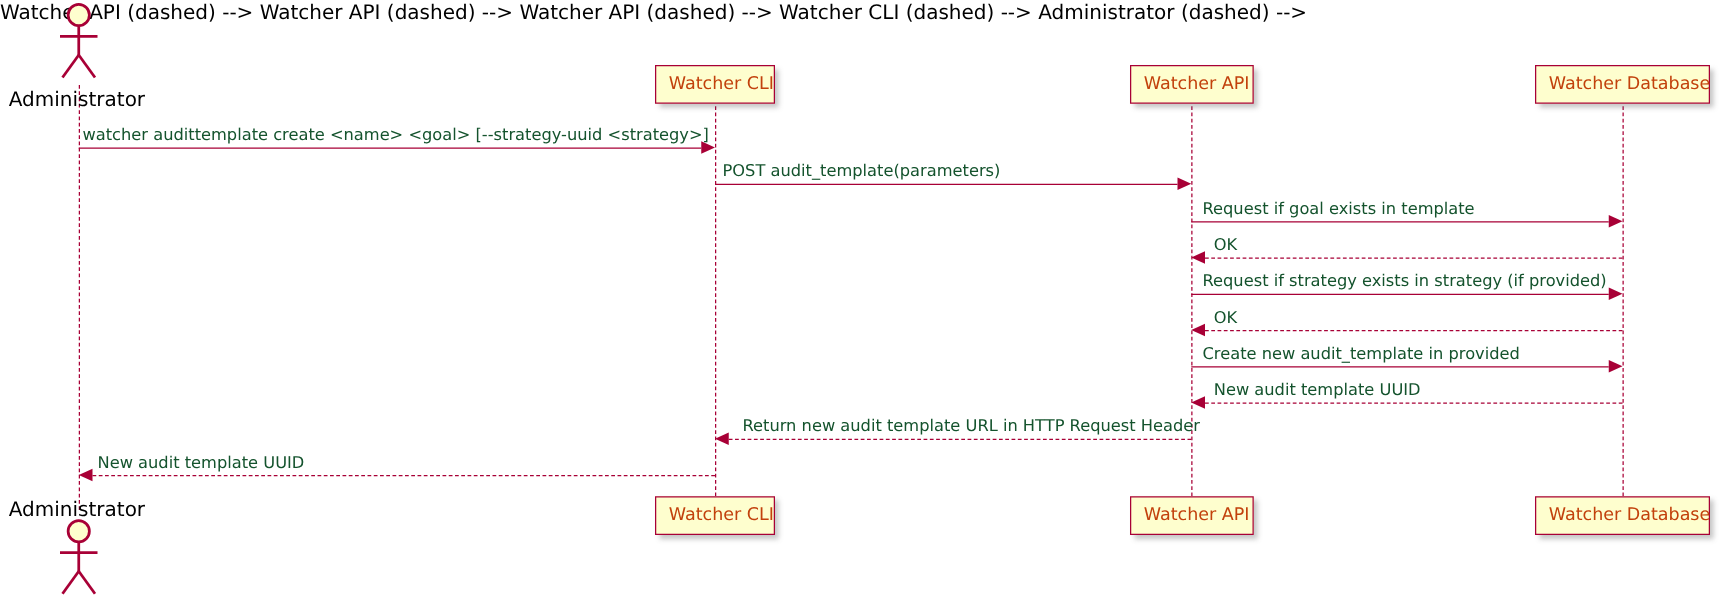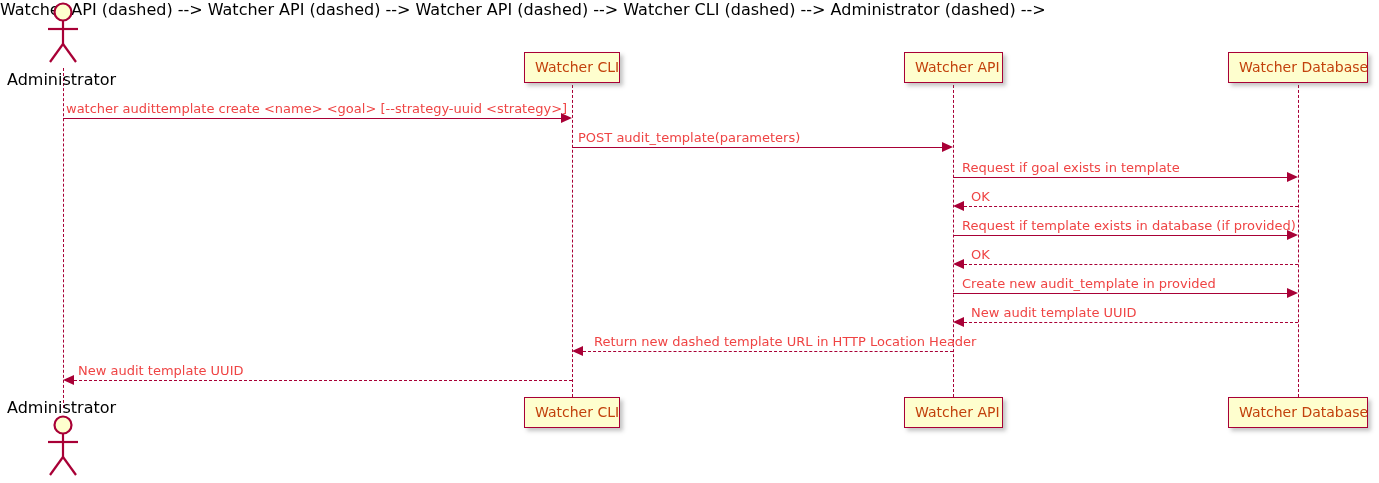--- a/index.html
+++ b/index.html
@@ -68,21 +68,21 @@
   }
   .arrowhead.right {
     border-left: 11px solid #A80036;
   }
   .arrowhead.left {
     border-right: 11px solid #A80036;
   }
   .msg-label {
     position: absolute;
     font-size: 13px;
-    color: #ef4444;
+    color: #14532d;
     white-space: nowrap;
     line-height: 1;
   }
 </style>
 </head>
 <body>
 
 <div id="diagram">
 
   
@@ -143,40 +143,40 @@
   <div class="msg-label" style="left:962px; top:161px;">Request if goal exists in template</div>
 
    Watcher API (dashed) --&gt;
   <div class="msg dashed" style="left:964px; top:206px; width:334px;"></div>
   <div class="arrowhead left" style="left:953px; top:201px;"></div>
   <div class="msg-label" style="left:971px; top:190px;">OK</div>
 
   
   <div class="msg" style="left:953px; top:235px; width:334px;"></div>
   <div class="arrowhead right" style="left:1287px; top:230px;"></div>
-  <div class="msg-label" style="left:962px; top:219px;">Request if template exists in database (if provided)</div>
+  <div class="msg-label" style="left:962px; top:219px;">Request if strategy exists in strategy (if provided)</div>
 
    Watcher API (dashed) --&gt;
   <div class="msg dashed" style="left:964px; top:264px; width:334px;"></div>
   <div class="arrowhead left" style="left:953px; top:259px;"></div>
   <div class="msg-label" style="left:971px; top:248px;">OK</div>
 
   
   <div class="msg" style="left:953px; top:293px; width:334px;"></div>
   <div class="arrowhead right" style="left:1287px; top:288px;"></div>
   <div class="msg-label" style="left:962px; top:277px;">Create new audit_template in provided</div>
 
    Watcher API (dashed) --&gt;
   <div class="msg dashed" style="left:964px; top:322px; width:334px;"></div>
   <div class="arrowhead left" style="left:953px; top:317px;"></div>
   <div class="msg-label" style="left:971px; top:306px;">New audit template UUID</div>
 
    Watcher CLI (dashed) --&gt;
   <div class="msg dashed" style="left:583px; top:351px; width:370px;"></div>
   <div class="arrowhead left" style="left:572px; top:346px;"></div>
-  <div class="msg-label" style="left:594px; top:335px;">Return new dashed template URL in HTTP Location Header</div>
+  <div class="msg-label" style="left:594px; top:335px;">Return new audit template URL in HTTP Request Header</div>
 
    Administrator (dashed) --&gt;
   <div class="msg dashed" style="left:74px; top:380px; width:498px;"></div>
   <div class="arrowhead left" style="left:63px; top:375px;"></div>
   <div class="msg-label" style="left:78px; top:364px;">New audit template UUID</div>
 
 </div>
 
 </body></html>

